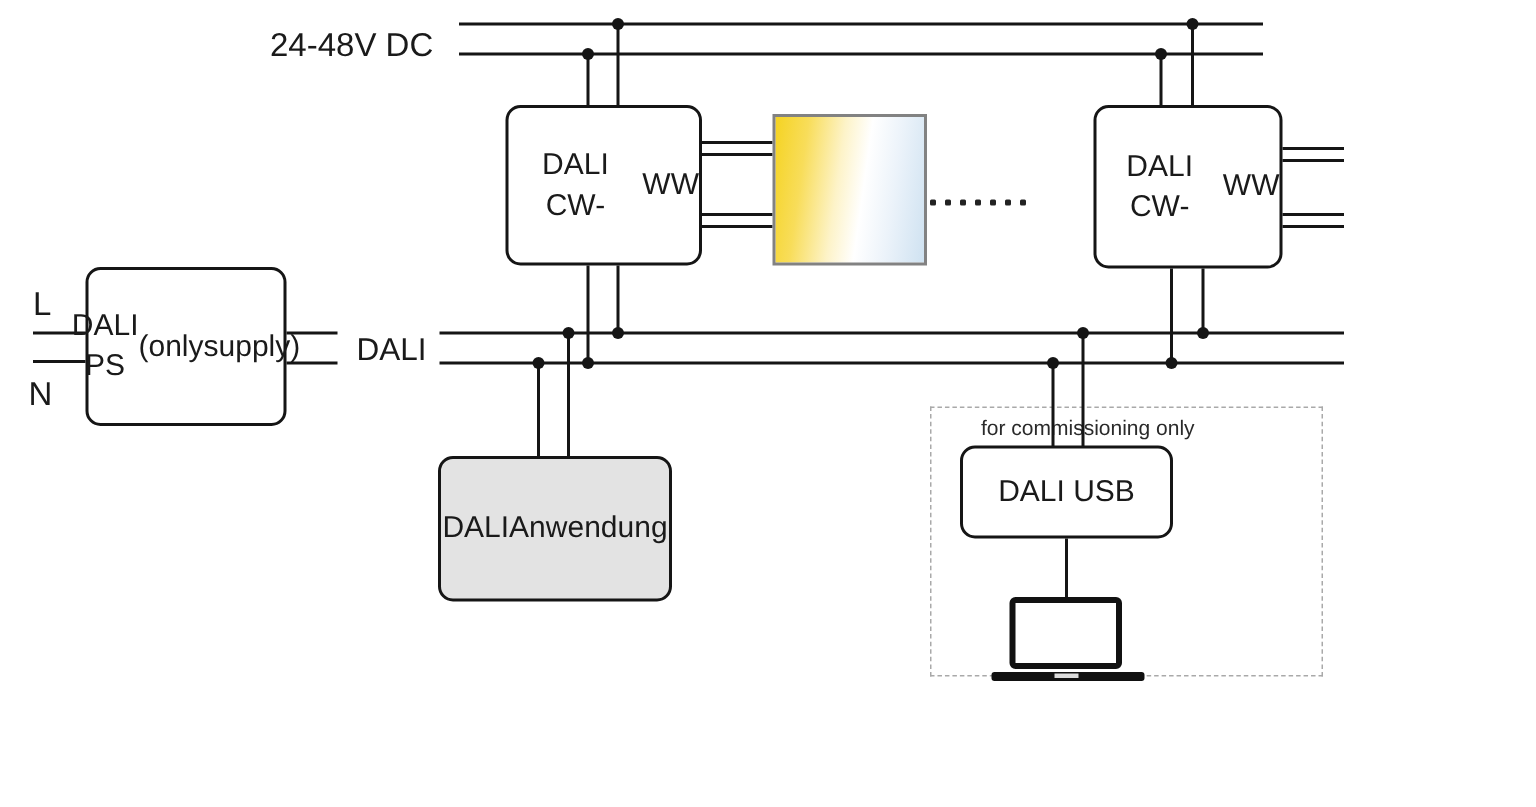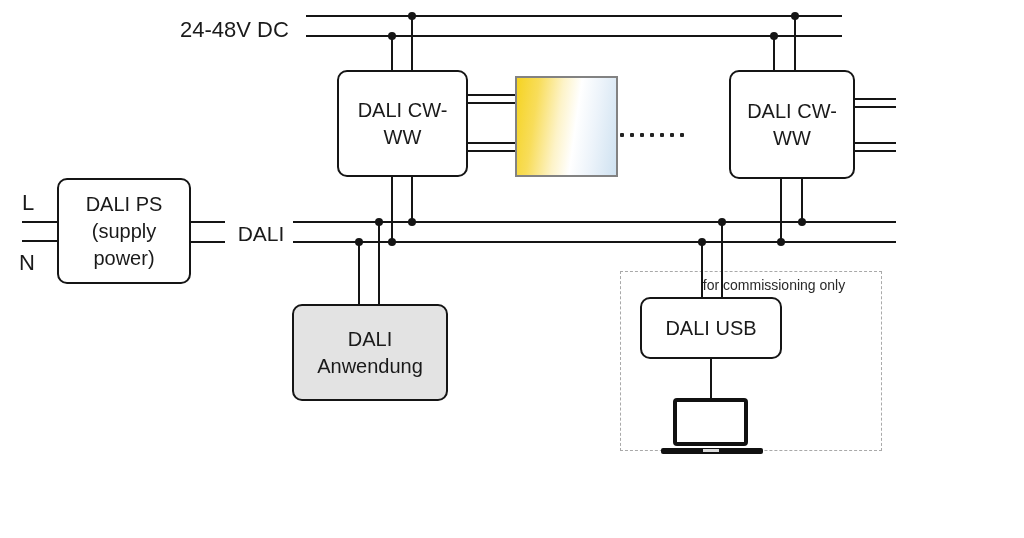--- a/index.html
+++ b/index.html
@@ -6,38 +6,38 @@
   #canvas{
     position:relative;width:896px;height:538px;background:#ffffff;
     font-family:"Liberation Sans",sans-serif;color:#1a1a1a;overflow:hidden;
   }
   .hline{position:absolute;height:2px;background:var(--wire,#151515);}
   .vline{position:absolute;width:2px;background:var(--wire,#151515);}
   .dot{position:absolute;width:8px;height:8px;border-radius:50%;
        background:var(--wire,#151515);transform:translate(-50%,-50%);}
   .node{
     position:absolute;box-sizing:border-box;border:2.5px solid var(--wire,#151515);
-    border-radius:10px;background:#ffffff;display:flex;flex-direction:column;
+    border-radius:10px;background:#ffffff;display:flex;flex-direction:row;
     align-items:center;justify-content:center;text-align:center;
     font-size:20px;line-height:27px;
   }
   .led{
     position:absolute;box-sizing:border-box;border:2px solid #828282;
     background:linear-gradient(98deg,var(--led-warm,#f5d322) 0%,#f8dd5a 20%,
       #fdf3c8 42%,#ffffff 58%,#ecf3fa 76%,var(--led-cool,#cfe2f1) 100%);
   }
   .buslabel{position:absolute;font-size:22px;white-space:nowrap;}
   .terminal{position:absolute;font-size:22px;}
   .ellipsis{position:absolute;left:620px;top:133px;width:68px;display:flex;gap:6px;}
   .ellipsis i{width:4px;height:4px;background:#222;border-radius:1px;}
   .dashedbox{
     position:absolute;left:620px;top:271px;width:262px;height:180px;
     border:1.5px dashed #a9a9a9;box-sizing:border-box;background:transparent;
   }
-  .note{position:absolute;left:654px;top:277px;width:240px;text-align:center;
+  .note{position:absolute;left:654px;top:277px;width:240px;text-align:left;
         font-size:14px;color:#2a2a2a;}
   .tooltext{position:absolute;left:762px;top:421px;width:100px;text-align:center;
         font-size:13.5px;line-height:15px;color:#2a2a2a;}
   .laptop-screen{
     position:absolute;left:673px;top:398px;width:75px;height:48px;
     box-sizing:border-box;border:4px solid #111;border-radius:4px;background:#fff;z-index:3;
   }
   .laptop-base{
     position:absolute;left:661px;top:448px;width:102px;height:6px;
     background:#111;border-radius:2px;z-index:3;
@@ -98,22 +98,22 @@
   <div class="hline" style="left:855px;top:142px;width:49px;"></div>
   <div class="hline" style="left:855px;top:150px;width:49px;"></div>
   <div class="led" style="left:904px;top:78px;width:114px;height:98px;"></div>
 
   <div class="terminal" style="left:22px;top:190px;">L</div>
   <div class="terminal" style="left:19px;top:250px;">N</div>
   <div class="hline" style="left:22px;top:221px;width:35px;"></div>
   <div class="hline" style="left:22px;top:240px;width:35px;"></div>
   <div class="node" style="left:57px;top:178px;width:134px;height:106px;">
     <span>DALI PS</span>
-    <span>(supply</span>
-    <span>power)</span>
+    <span>(only</span>
+    <span>supply)</span>
   </div>
 
   <div class="hline" style="left:191px;top:221px;width:34px;"></div>
   <div class="hline" style="left:191px;top:241px;width:34px;"></div>
   <div class="buslabel" style="left:230px;top:222px;width:62px;text-align:center;font-size:21px;">DALI</div>
   <div class="hline" style="left:293px;top:221px;width:691px;"></div>
   <div class="hline" style="left:293px;top:241px;width:691px;"></div>
 
   <div class="vline" style="left:391px;top:177px;height:66px;"></div>
   <div class="vline" style="left:411px;top:177px;height:46px;"></div>

